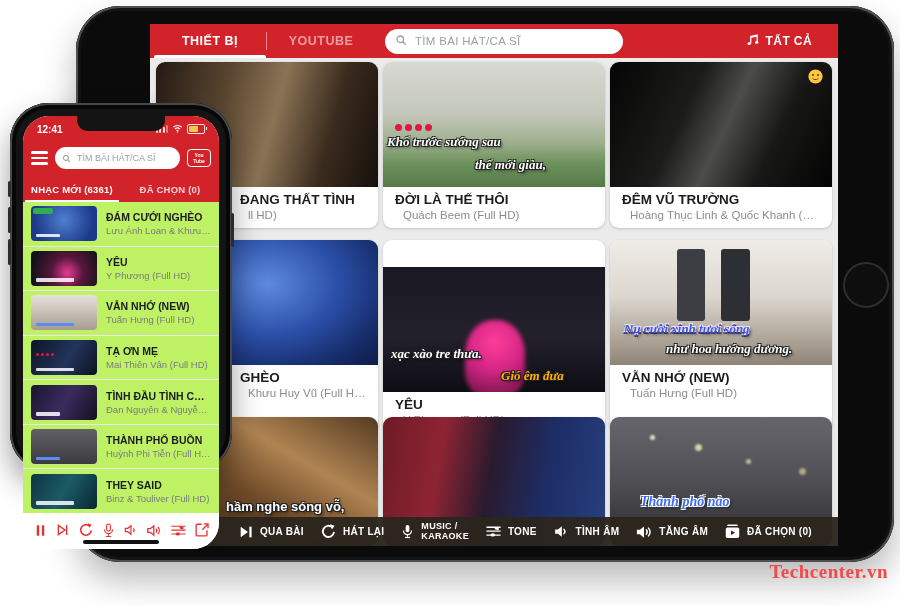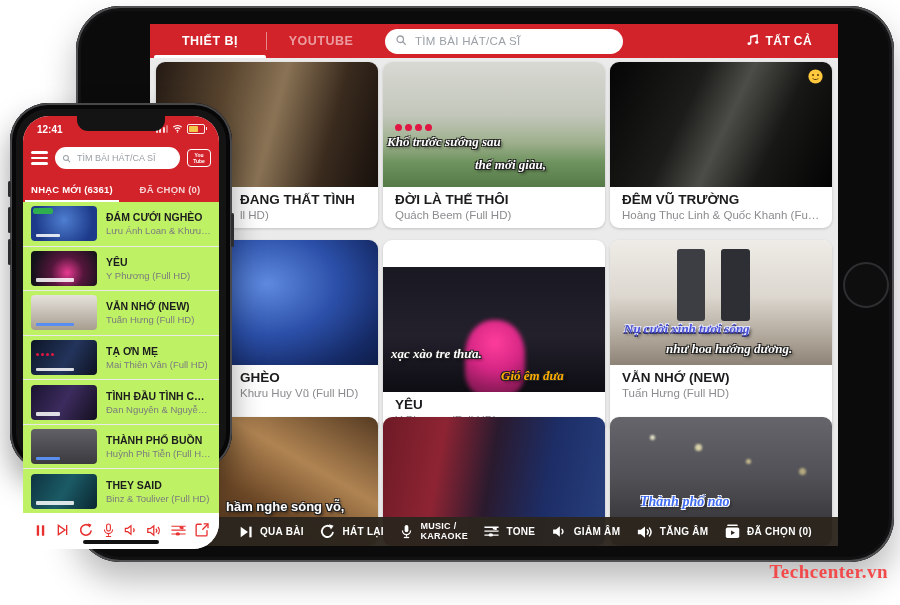--- a/index.html
+++ b/index.html
@@ -31,21 +31,21 @@
 
   
   .t-row{position:absolute;left:0;right:0;display:flex;gap:5px;padding:0 6px;box-sizing:border-box;}
   .row1{top:38px;} .row2{top:216px;} .row3{top:393px;}
   .card{flex:1;border-radius:9px;overflow:hidden;background:#fff;box-shadow:0 1px 3px rgba(0,0,0,.18);position:relative;}
   .thumb{height:125px;position:relative;overflow:hidden;}
   .row3 .thumb{height:129px;}
   .info{height:41px;padding:5px 12px 0;box-sizing:border-box;}
   .info.cut{padding-left:84px;}
   .c-title{font-size:13.5px;font-weight:bold;color:#1c1c1e;white-space:nowrap;overflow:hidden;text-overflow:ellipsis;}
-  .c-sub{font-size:11.5px;color:#8c8c90;margin-top:2px;white-space:nowrap;overflow:hidden;text-overflow:ellipsis;}
+  .c-sub{font-size:11.5px;color:#8c8c90;margin-top:2px;white-space:nowrap;overflow:hidden;text-overflow:ellipsis;margin-left:8px;}
 
   
   .t1{background:linear-gradient(105deg,#241a14 0%,#59452f 30%,#8a7355 52%,#3a2b1e 76%,#17100c 100%);}
   .t2{background:linear-gradient(180deg,#d8d9d3 0%,#c3c7bb 42%,#9fb08e 64%,#6f935f 80%,#557a47 100%);}
   .t3{background:linear-gradient(115deg,#050505 0%,#1c1c1a 35%,#4c4c48 52%,#181816 72%,#030303 100%);}
   .t4{background:radial-gradient(ellipse at 50% 35%,#5e8ade 0%,#2b4fa8 45%,#152a66 80%,#0e1d49 100%);}
   .t5{background:linear-gradient(180deg,#191922 0%,#23202c 55%,#0d0d13 100%);margin-top:27px;}
   .t5::before{content:"";position:absolute;left:37%;top:42%;width:27%;height:60%;
     background:radial-gradient(circle at 50% 30%,#ff3d9a 0%,#d62685 45%,#8e1a59 80%);
     border-radius:46% 46% 30% 30%;filter:blur(2px);}
@@ -317,21 +317,21 @@
           </span>
           <span>TONE</span>
         </div>
         <div class="tb-btn">
           <span>
             <svg width="17" height="17" viewBox="0 0 24 24">
                 <path d="M3 9v6h4l5.5 4.5v-15L7 9z" fill="currentColor"></path>
               <path d="M15.5 9a4.5 4.5 0 0 1 0 6" fill="none" stroke="currentColor" stroke-width="2" stroke-linecap="round"></path>
               </svg>
           </span>
-          <span>GIẢM ÂM</span>
+          <span>TÌNH ÂM</span>
         </div>
         <div class="tb-btn">
           <span>
             <svg width="18" height="18" viewBox="0 0 24 24">
                 <path d="M2.5 9v6h4l5.5 4.5v-15L6.5 9z" fill="currentColor"></path>
               <path d="M15 9a4.5 4.5 0 0 1 0 6M18 6.8a8.3 8.3 0 0 1 0 10.4" fill="none" stroke="currentColor" stroke-width="2" stroke-linecap="round"></path>
               </svg>
           </span>
           <span>TĂNG ÂM</span>
         </div>

